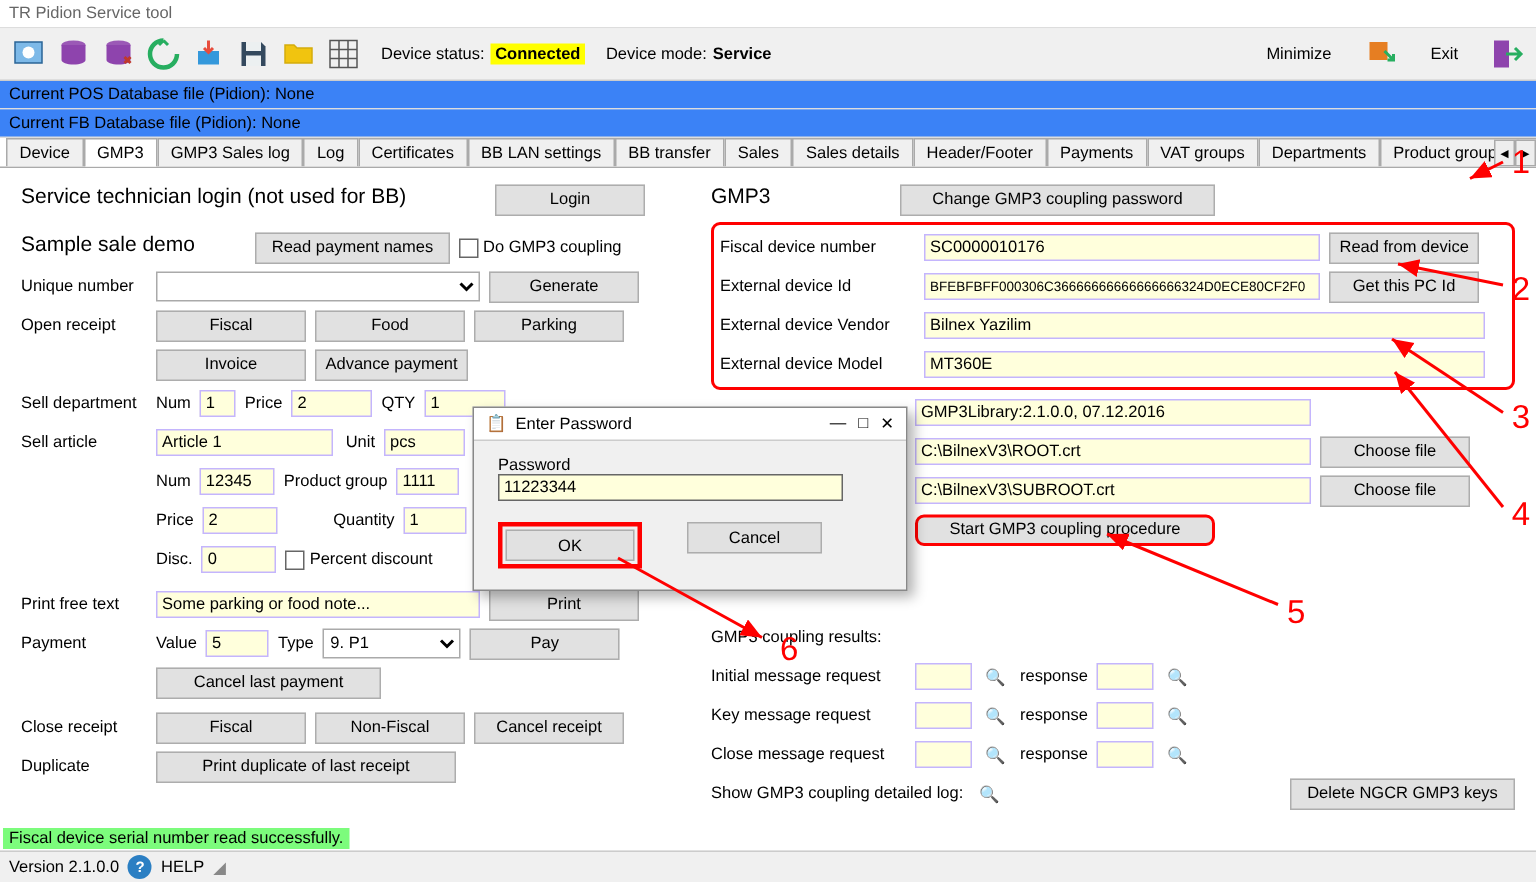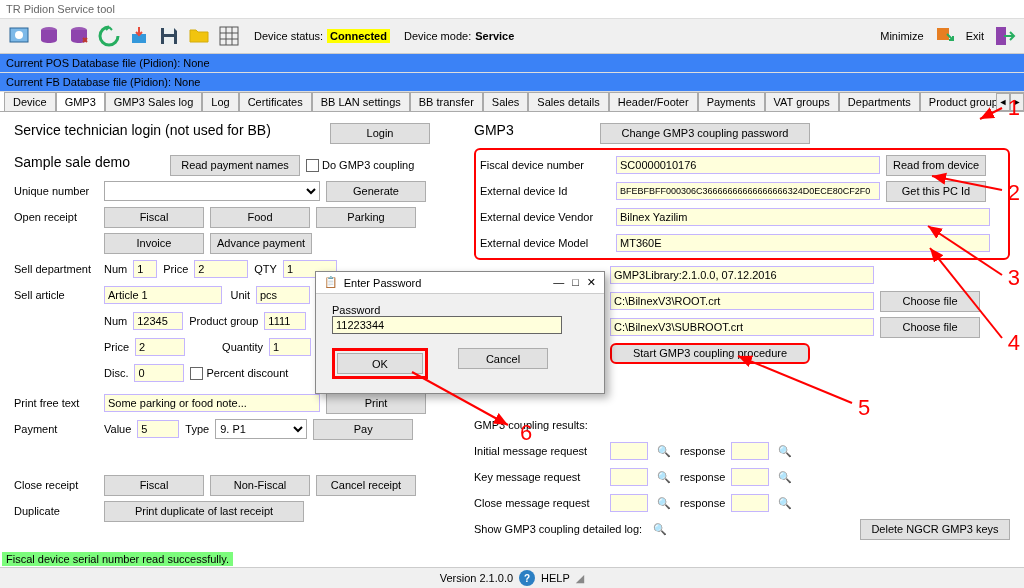--- a/index.html
+++ b/index.html
@@ -5,21 +5,21 @@
 * { box-sizing: border-box; font-family: "Segoe UI", Tahoma, sans-serif; font-size: 11px; }
 body { margin: 0; background: #fff; overflow: hidden; width: 1024px; height: 588px; position: relative; }
 
 .titlebar { background: #fff; border-bottom: 1px solid #ddd; padding: 3px 6px; color: #666; }
 
 .toolbar { display: flex; align-items: center; padding: 4px 6px; background: #f0f0f0; border-bottom: 1px solid #ccc; gap: 4px; }
 .toolbar-icon { width: 26px; height: 26px; display:flex; align-items:center; justify-content:center; cursor:pointer; }
 .toolbar-text { margin-left: 8px; }
 .status-connected { background: yellow; font-weight: bold; padding: 1px 3px; }
 .bold { font-weight: bold; }
-.right-toolbar { margin-left: auto; display:flex; align-items:center; gap: 8px; }
+.right-toolbar { margin-left: auto; display:flex; align-items:center; gap: 20px; }
 
 .db-line { padding: 3px 6px; background: #3b82f6; border-bottom: 1px solid #ddd; }
 
 .tabs { display: flex; border-bottom: 1px solid #aaa; padding: 0 4px; align-items: flex-end; overflow: hidden; position: relative; }
 .tab { padding: 3px 8px; border: 1px solid #aaa; border-bottom: none; margin-right: 0px; background: #f0f0f0; cursor:pointer; white-space: nowrap; text-align: right; }
 .tab.active { background: #fff; border-bottom: 1px solid #fff; margin-bottom:-1px; }
 .tab-scroll { position:absolute; right:0; display:flex; }
 .tab-scroll-btn { width: 14px; height: 18px; border:1px solid #aaa; background:#eee; display:flex;align-items:center;justify-content:center;font-size:9px; cursor:pointer;}
 
 .content { padding: 10px 14px 4px 14px; position:relative; }
@@ -40,21 +40,21 @@
 .checkbox-wrap { display:flex; align-items:center; gap:3px; }
 .checkbox { width:13px; height:13px; border:1px solid #666; background:#fff; cursor:pointer; }
 
 .red-box { border: 2px solid #ff0000; border-radius: 6px; }
 
 .magnify { width:20px; height:20px; display:inline-flex; align-items:center; justify-content:center; cursor:pointer; }
 
 .statusbar { position:absolute; bottom: 22px; left:2px; right:2px; }
 .success-msg { background: #7cfc7c; display:inline-block; padding:1px 4px; }
 
-.version-bar { position:absolute; bottom:0; left:0; right:0; display:flex; justify-content:center; align-items:center; border-top:1px solid #ccc; padding:2px 6px; background:#f0f0f0; gap: 6px; }
+.version-bar { position:absolute; bottom:0; left:0; right:0; display:flex; justify-content:flex-start; align-items:center; border-top:1px solid #ccc; padding:2px 6px; background:#f0f0f0; gap: 6px; }
 .help-icon { width:16px;height:16px; border-radius:50%; background:#2b7fc3; color:#fff; display:inline-flex; align-items:center; justify-content:center; font-weight:bold; font-size:10px;}
 
 .arrow { position:absolute; pointer-events:none; }
 
 .modal { position:absolute; background:#f0f0f0; border:1px solid #888; box-shadow: 4px 4px 8px rgba(0,0,0,0.3); }
 .modal-title { background:#fff; border-bottom:1px solid #ccc; padding:4px 8px; display:flex; align-items:center; gap:6px; }
 .modal-title-right { margin-left:auto; display:flex; gap:8px; font-size:14px; }
 .modal-body { padding: 10px 16px 14px 16px; }
 .modal-input { background:#ffffdc; border:1px solid #666; width: 230px; height:18px; padding:1px 3px; display:block; }
 .modal-btns { display:flex; gap:30px; margin-top:14px; }
@@ -256,20 +256,21 @@
   <div class="row">
     <span class="label">Payment</span>
     <span>Value</span>
     <input class="input" style="width: 42px;" value="5">
     <span>Type</span>
     <select class="select" style="width:92px"><option>9. P1</option></select>
     <div class="btn btn-sm">Pay</div>
   </div>
   <div class="row">
     <span class="label"></span>
+    <div class="btn" style="min-width:150px">Cancel last payment</div>
   </div>
 
   <div class="row" style="margin-top:8px">
     <span class="label">Close receipt</span>
     <div class="btn btn-sm">Fiscal</div>
     <div class="btn btn-sm">Non-Fiscal</div>
     <div class="btn btn-sm">Cancel receipt</div>
   </div>
   <div class="row">
     <span class="label">Duplicate</span>

